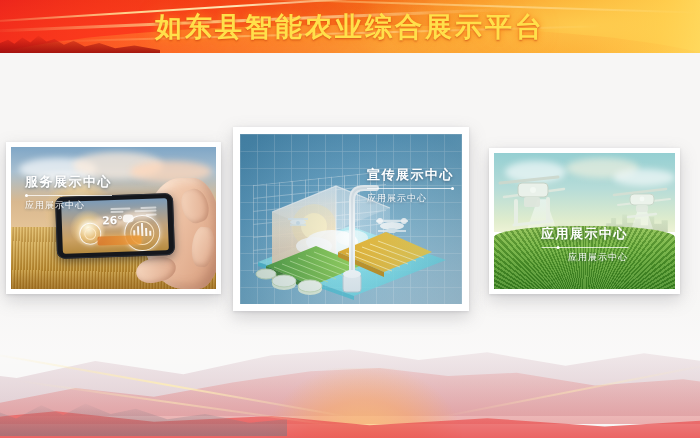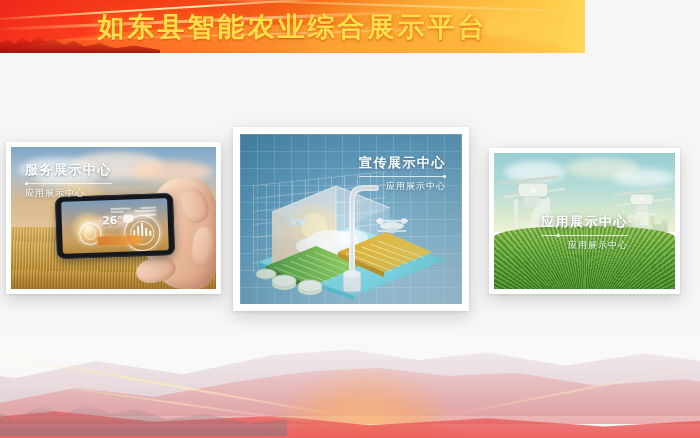--- a/index.html
+++ b/index.html
@@ -5,21 +5,21 @@
   html,body{margin:0;padding:0;}
   body{
     width:700px;height:438px;overflow:hidden;position:relative;
     background:#f7f6f5;
     font-family:"Liberation Sans","DejaVu Sans",sans-serif;
   }
   .stage{position:absolute;inset:0;overflow:hidden;}
 
   
   .banner{
-    position:absolute;left:0;top:0;width:585px;height:53px;overflow:hidden;
+    position:absolute;left:0;top:0;width:700px;height:53px;overflow:hidden;
     background:linear-gradient(100deg,#e8201b 0%,#ef3216 14%,#f04a14 34%,#f4681a 52%,#f8891e 68%,#fba72b 82%,#ffc745 94%,#ffd95e 100%);
   }
   .banner .glow{
     position:absolute;left:-10%;top:-40%;width:70%;height:180%;
     background:radial-gradient(ellipse at 40% 60%,rgba(255,60,30,.85) 0%,rgba(230,20,20,0) 70%);
   }
   .banner .glow2{
     position:absolute;right:-5%;top:-60%;width:55%;height:220%;
     background:radial-gradient(ellipse at 60% 50%,rgba(255,215,90,.75) 0%,rgba(255,170,40,0) 72%);
   }
@@ -95,28 +95,28 @@
   .card-left{left:6px;top:142px;width:215px;height:152px;padding:5px;box-sizing:border-box;}
   .card-center{left:233px;top:127px;width:236px;height:184px;padding:7px;box-sizing:border-box;}
   .card-right{left:489px;top:148px;width:191px;height:146px;padding:5px;box-sizing:border-box;}
 
   .pic{position:absolute;inset:5px;overflow:hidden;}
   .card-center .pic{inset:7px;}
 
   
   .ovl{position:absolute;z-index:9;color:#fff;text-shadow:0 1px 3px rgba(40,60,80,.55);}
   .ovl .t{font-size:13px;font-weight:bold;letter-spacing:1.5px;white-space:nowrap;
-          font-family:Liberation Sans, sans-serif;}
+          font-family:Liberation Sans, sans-serif;margin-top:12px;}
   .ovl .rule{height:1px;background:rgba(255,255,255,.75);margin:4px 0 3px;position:relative;}
   .ovl .rule:before{content:"";position:absolute;left:0;top:-1.5px;width:3px;height:3px;background:#fff;border-radius:50%;}
   .ovl .s{font-size:9px;letter-spacing:1px;white-space:nowrap;opacity:.95;
           font-family:"DejaVu Sans","Liberation Sans",sans-serif;}
 
   .ovl-left{left:14px;top:14px;text-align:left;}
-  .ovl-center{right:16px;top:20px;text-align:right;padding-left:28px;}
+  .ovl-center{right:8px;top:20px;padding-left:28px;}
   .ovl-center .rule:before{left:auto;right:0;}
   .ovl-right{left:50%;transform:translateX(-50%);top:60px;text-align:right;}
   .ovl-right .t{color:#fff;text-shadow:0 1px 4px rgba(30,70,40,.6);}
   .ovl-right .rule:before{left:18%;}
 
   
   .sky-wheat{position:absolute;left:0;top:0;width:100%;height:62%;
     background:linear-gradient(to bottom,#7fa6c6 0%,#a8bfd0 28%,#d8b88f 62%,#e8c79a 100%);}
   .cloudw{position:absolute;border-radius:50%;background:rgba(255,255,255,.65);filter:blur(3px);}
   .cw1{left:4%;top:12%;width:38%;height:26%;}

